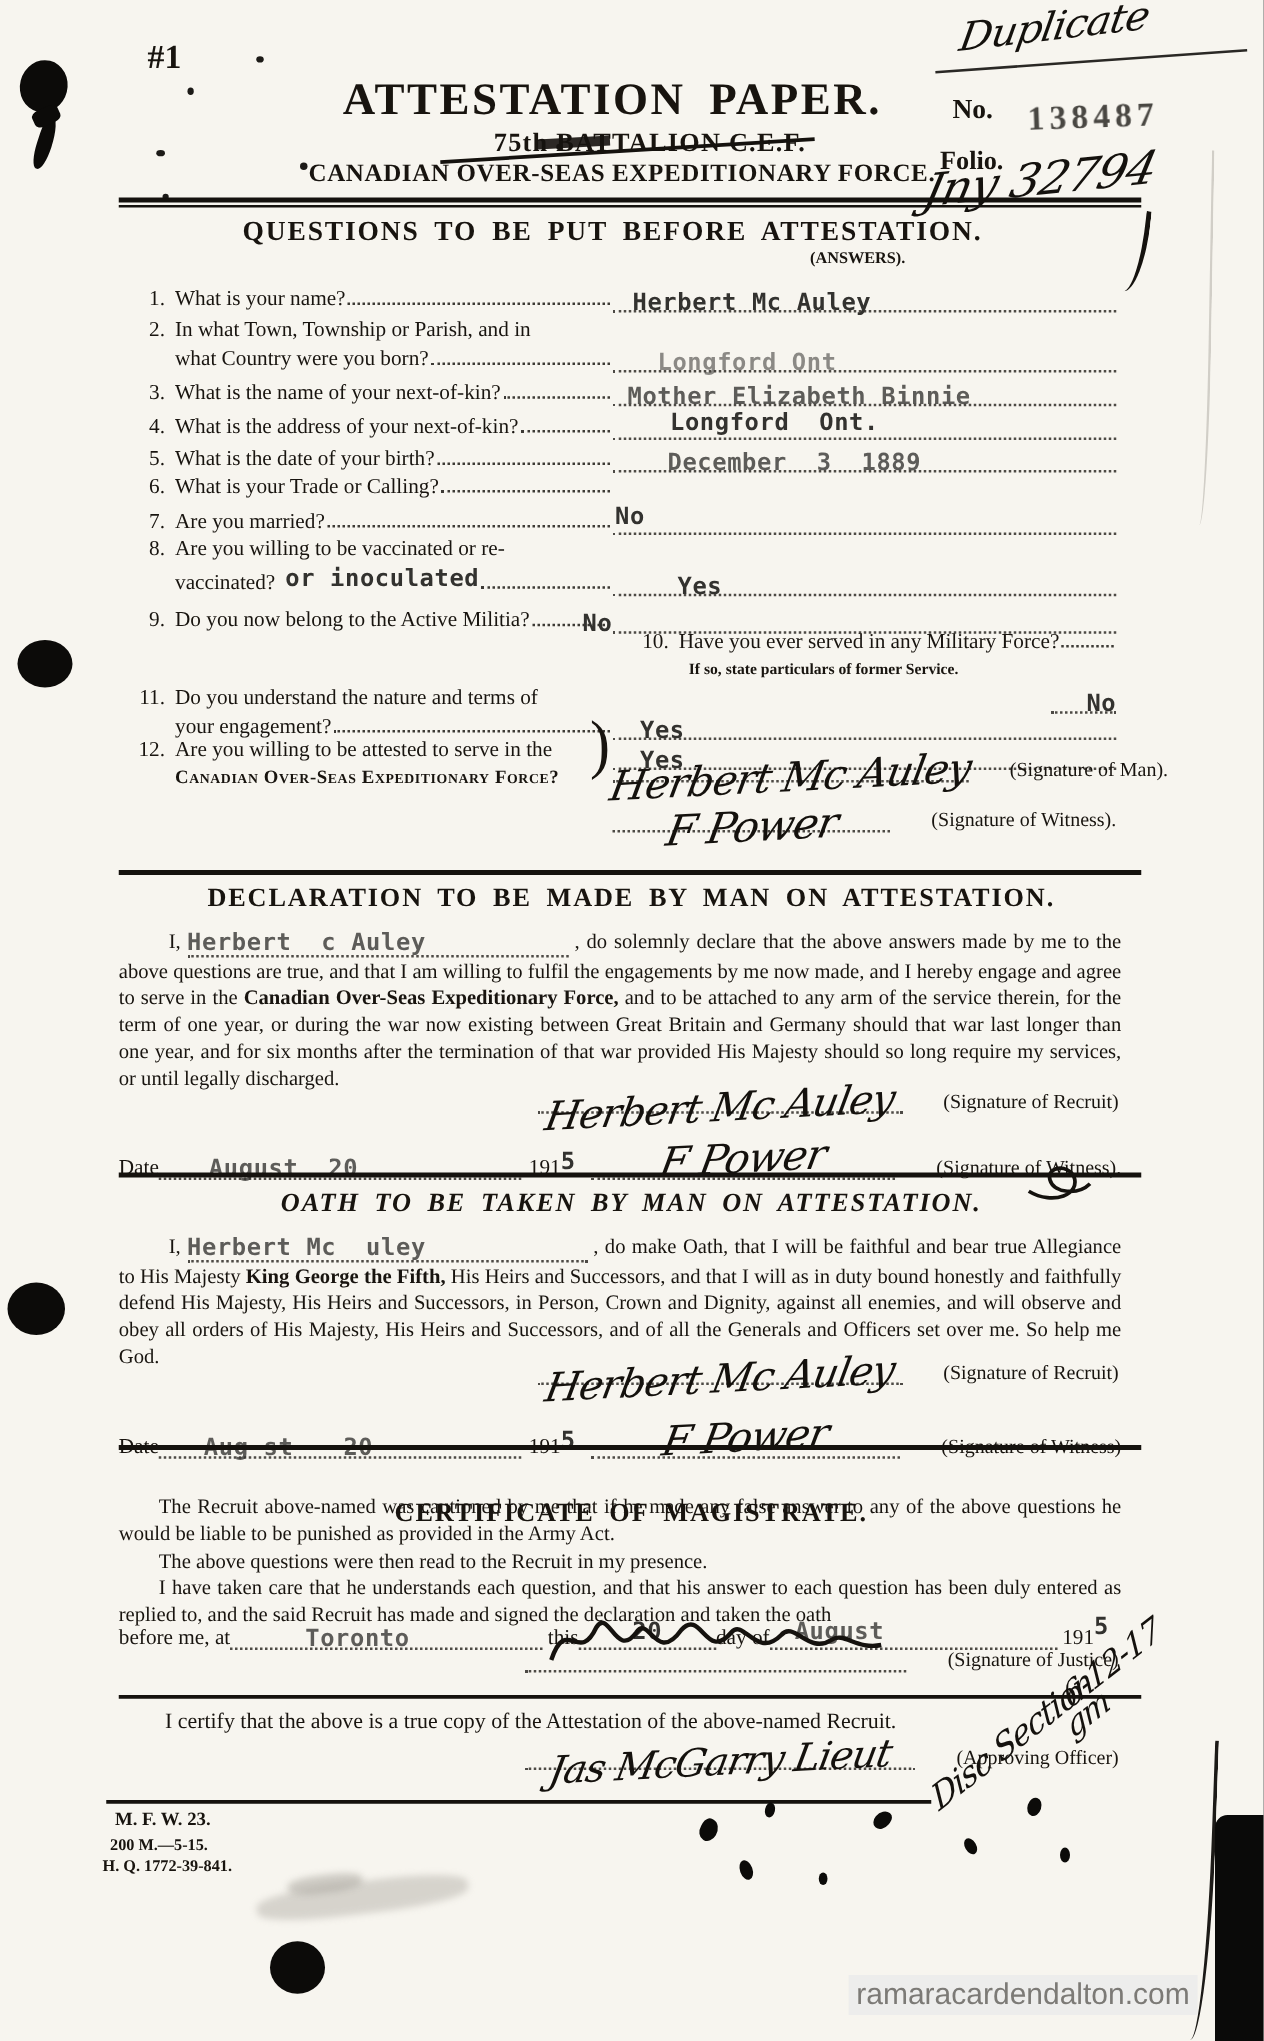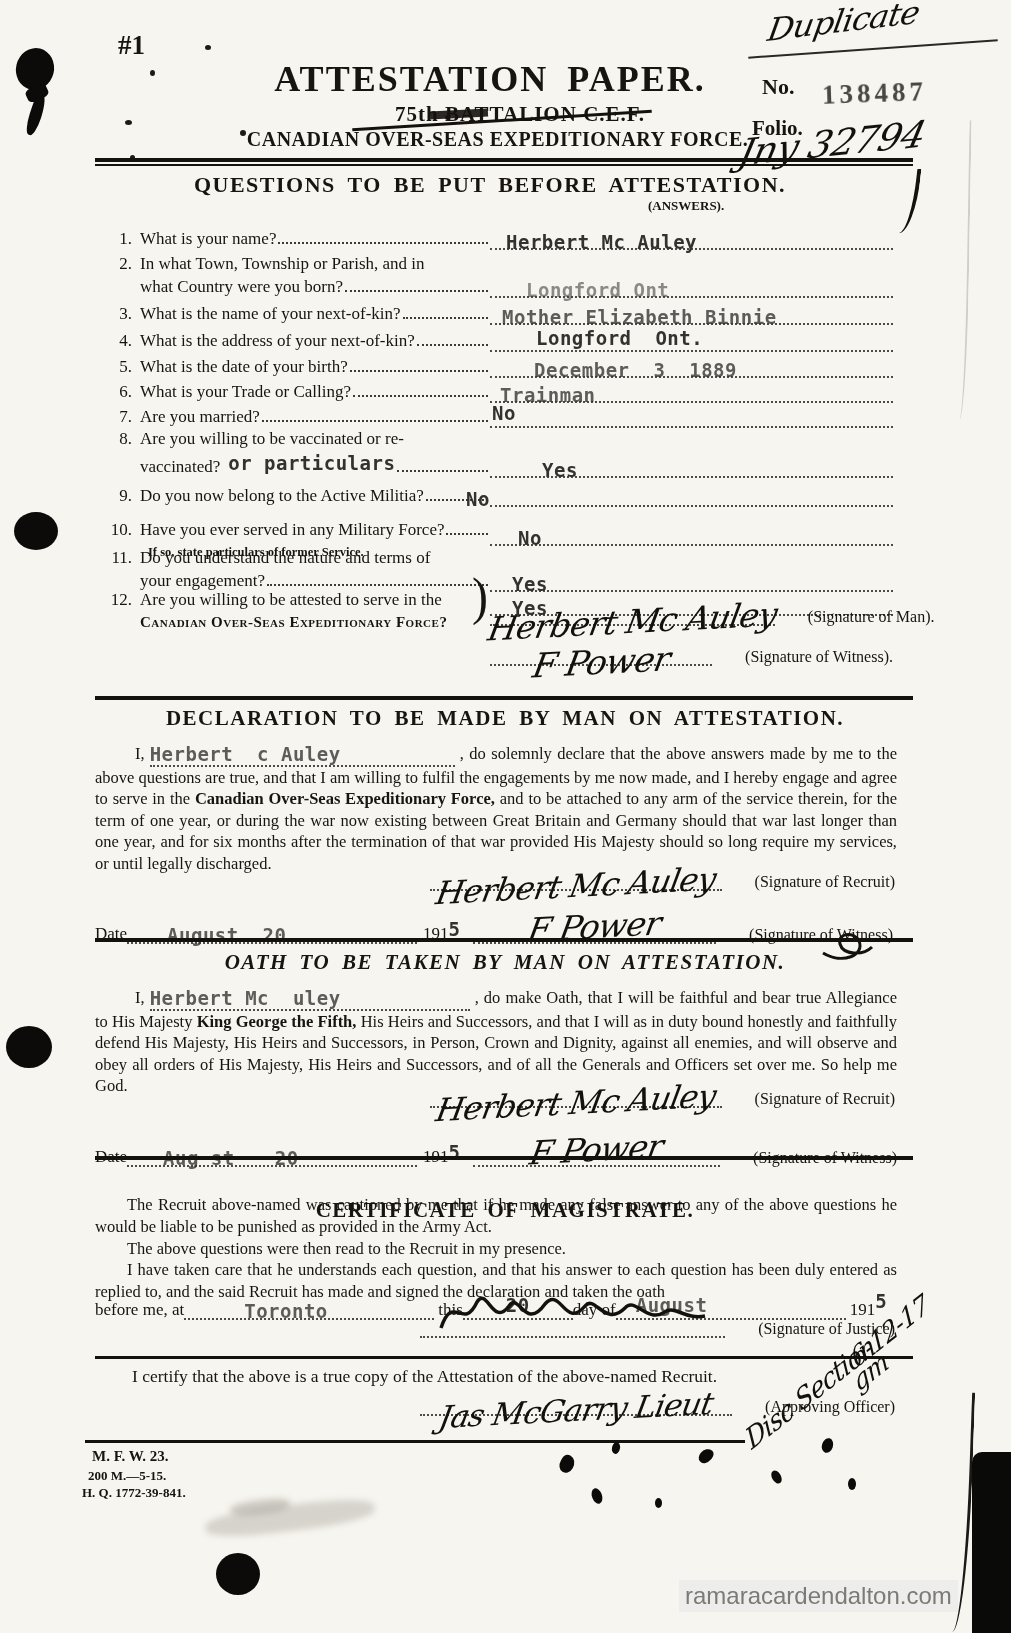--- a/index.html
+++ b/index.html
@@ -156,23 +156,20 @@
   </div>
 
   <div class="qrow" style="top:377px;">
     <div class="qleft">
         <div class="qline">
       <span class="qnum">6.</span>
       <span>What is your Trade or Calling?</span>
       <span class="qdots"></span>
     </div>
       </div>
-    <div class="qans">
-        <span class="typed dim" style="margin-left:10px;">Trainman</span>
-      </div>
   </div>
 
   <div class="qrow" style="top:402px;">
     <div class="qleft">
         <div class="qline">
       <span class="qnum">7.</span>
       <span>Are you married?</span>
       <span class="qdots"></span>
     </div>
       </div>
@@ -183,21 +180,21 @@
 
   <div class="qrow" style="top:427px;">
     <div class="qleft">
       <div class="qline">
           <span class="qnum">8.</span>
         <span>Are you willing to be vaccinated or re-</span>
         </div>
       <div class="qline" style="margin-top:4px;">
           <span class="qnum"></span>
         <span>vaccinated?</span>
-        <span class="typed" style="position:relative; top:-2px; margin-left:8px;">or particulars</span>
+        <span class="typed" style="position:relative; top:-2px; margin-left:8px;">or inoculated</span>
         <span class="qdots"></span>
         </div>
     </div>
     <div class="qans">
         <span class="typed" style="margin-left:52px;">Yes</span>
       </div>
   </div>
 
   <div class="qrow" style="top:481px;">
     <div class="qleft">
@@ -205,21 +202,21 @@
       <span class="qnum">9.</span>
       <span>Do you now belong to the Active Militia?</span>
       <span class="qdots"></span>
     </div>
       </div>
     <div class="qans">
         <span class="typed" style="margin-left:-24px;">No</span>
       </div>
   </div>
 
-  <div class="qrow" style="top:518px;">
+  <div class="qrow" style="top:501px;flex-direction:column;">
     <div class="qleft">
       <div class="qline">
           <span class="qnum">10.</span>
         <span>Have you ever served in any Military Force?</span>
         <span class="qdots"></span>
         </div>
       <div class="subq">If so, state particulars of former Service.</div>
     </div>
     <div class="qans" style="margin-bottom:18px;">
         <span class="typed" style="margin-left:28px;">No</span>

